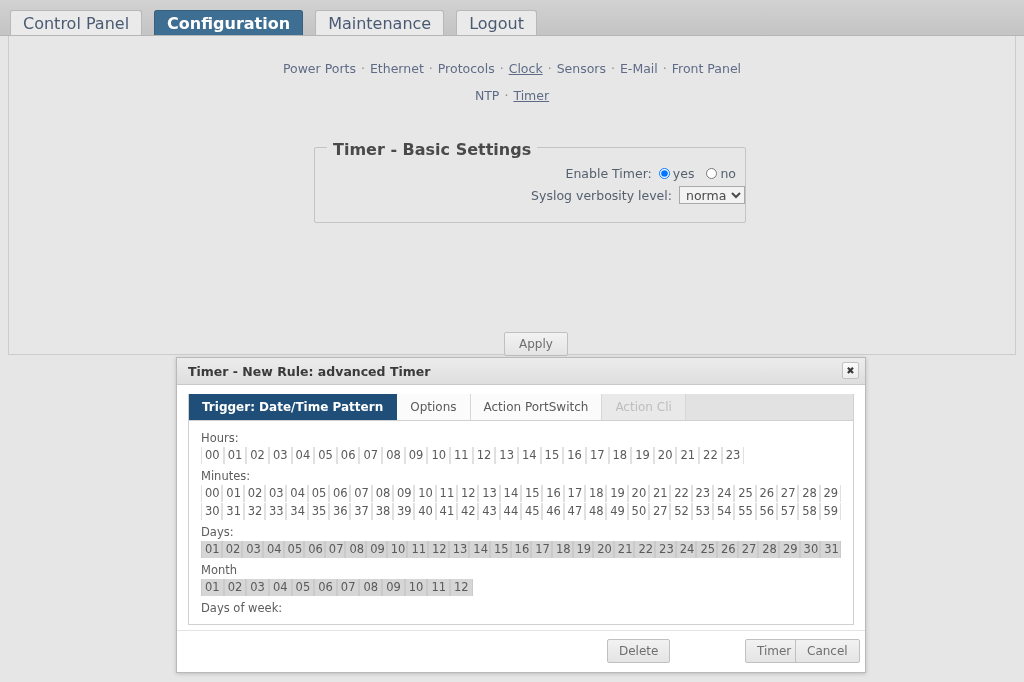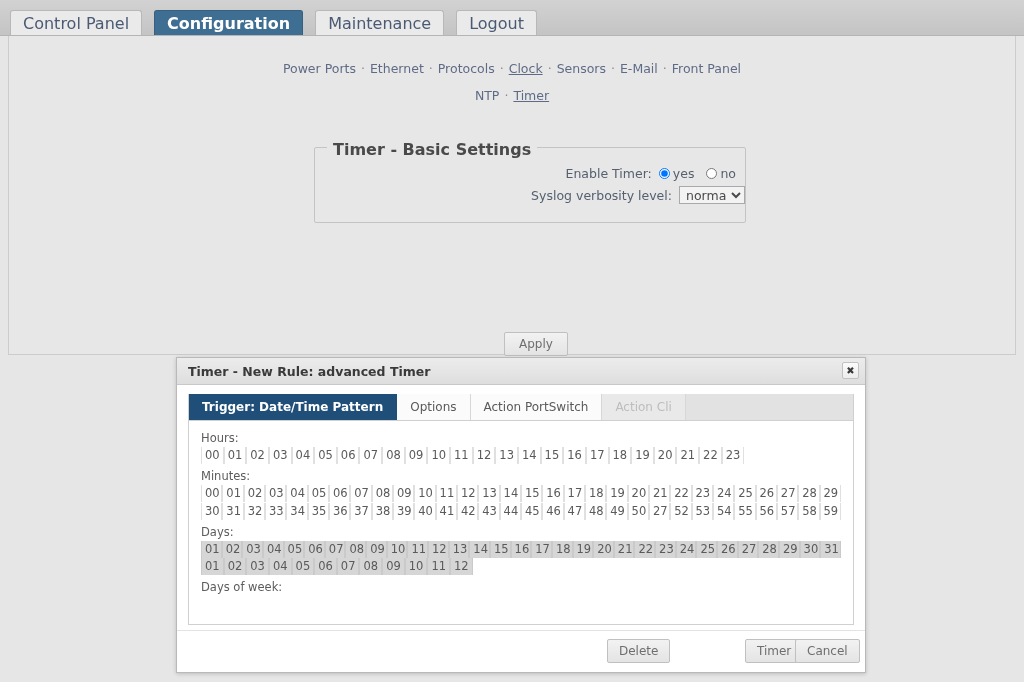--- a/index.html
+++ b/index.html
@@ -419,20 +419,21 @@
             <span class="cell sel">24</span>
             <span class="cell sel">25</span>
             <span class="cell sel">26</span>
             <span class="cell sel">27</span>
             <span class="cell sel">28</span>
             <span class="cell sel">29</span>
             <span class="cell sel">30</span>
             <span class="cell sel">31</span>
           </div>
 
+        <div class="grp-label spaced">Month</div>
         <div class="cells" id="cells-month">
             <span class="cell sel">01</span>
             <span class="cell sel">02</span>
             <span class="cell sel">03</span>
             <span class="cell sel">04</span>
             <span class="cell sel">05</span>
             <span class="cell sel">06</span>
             <span class="cell sel">07</span>
             <span class="cell sel">08</span>
             <span class="cell sel">09</span>

